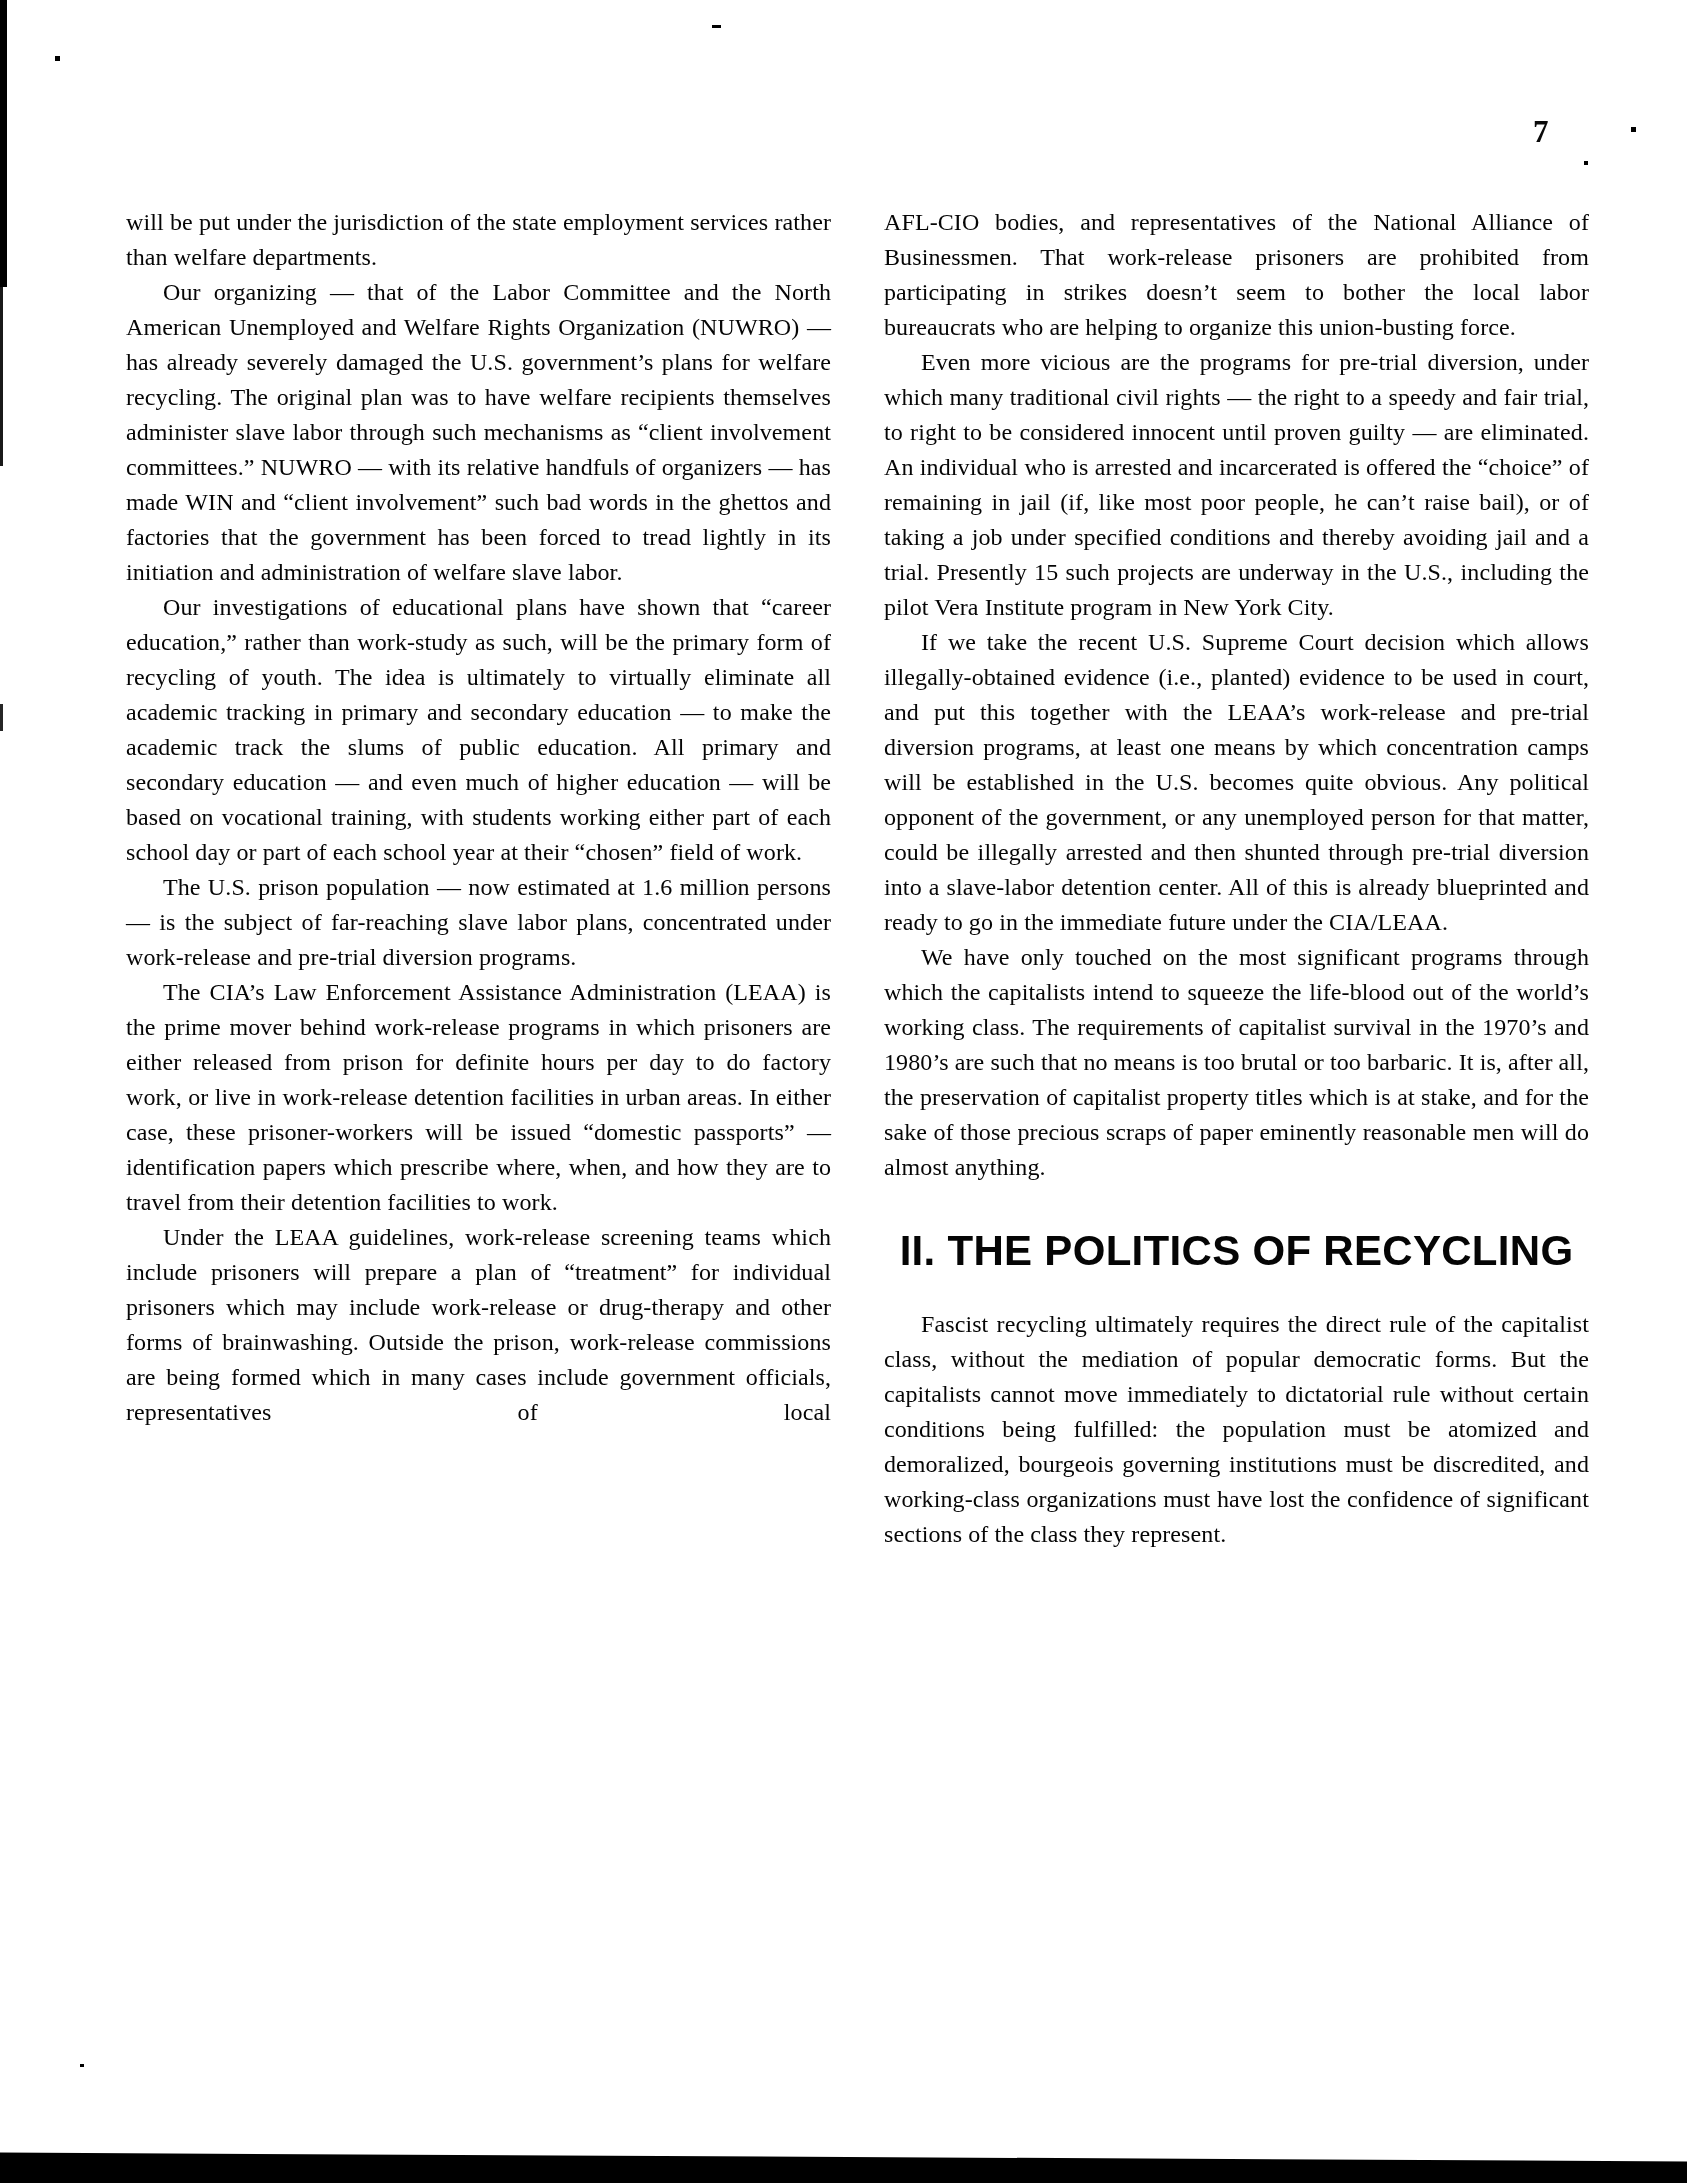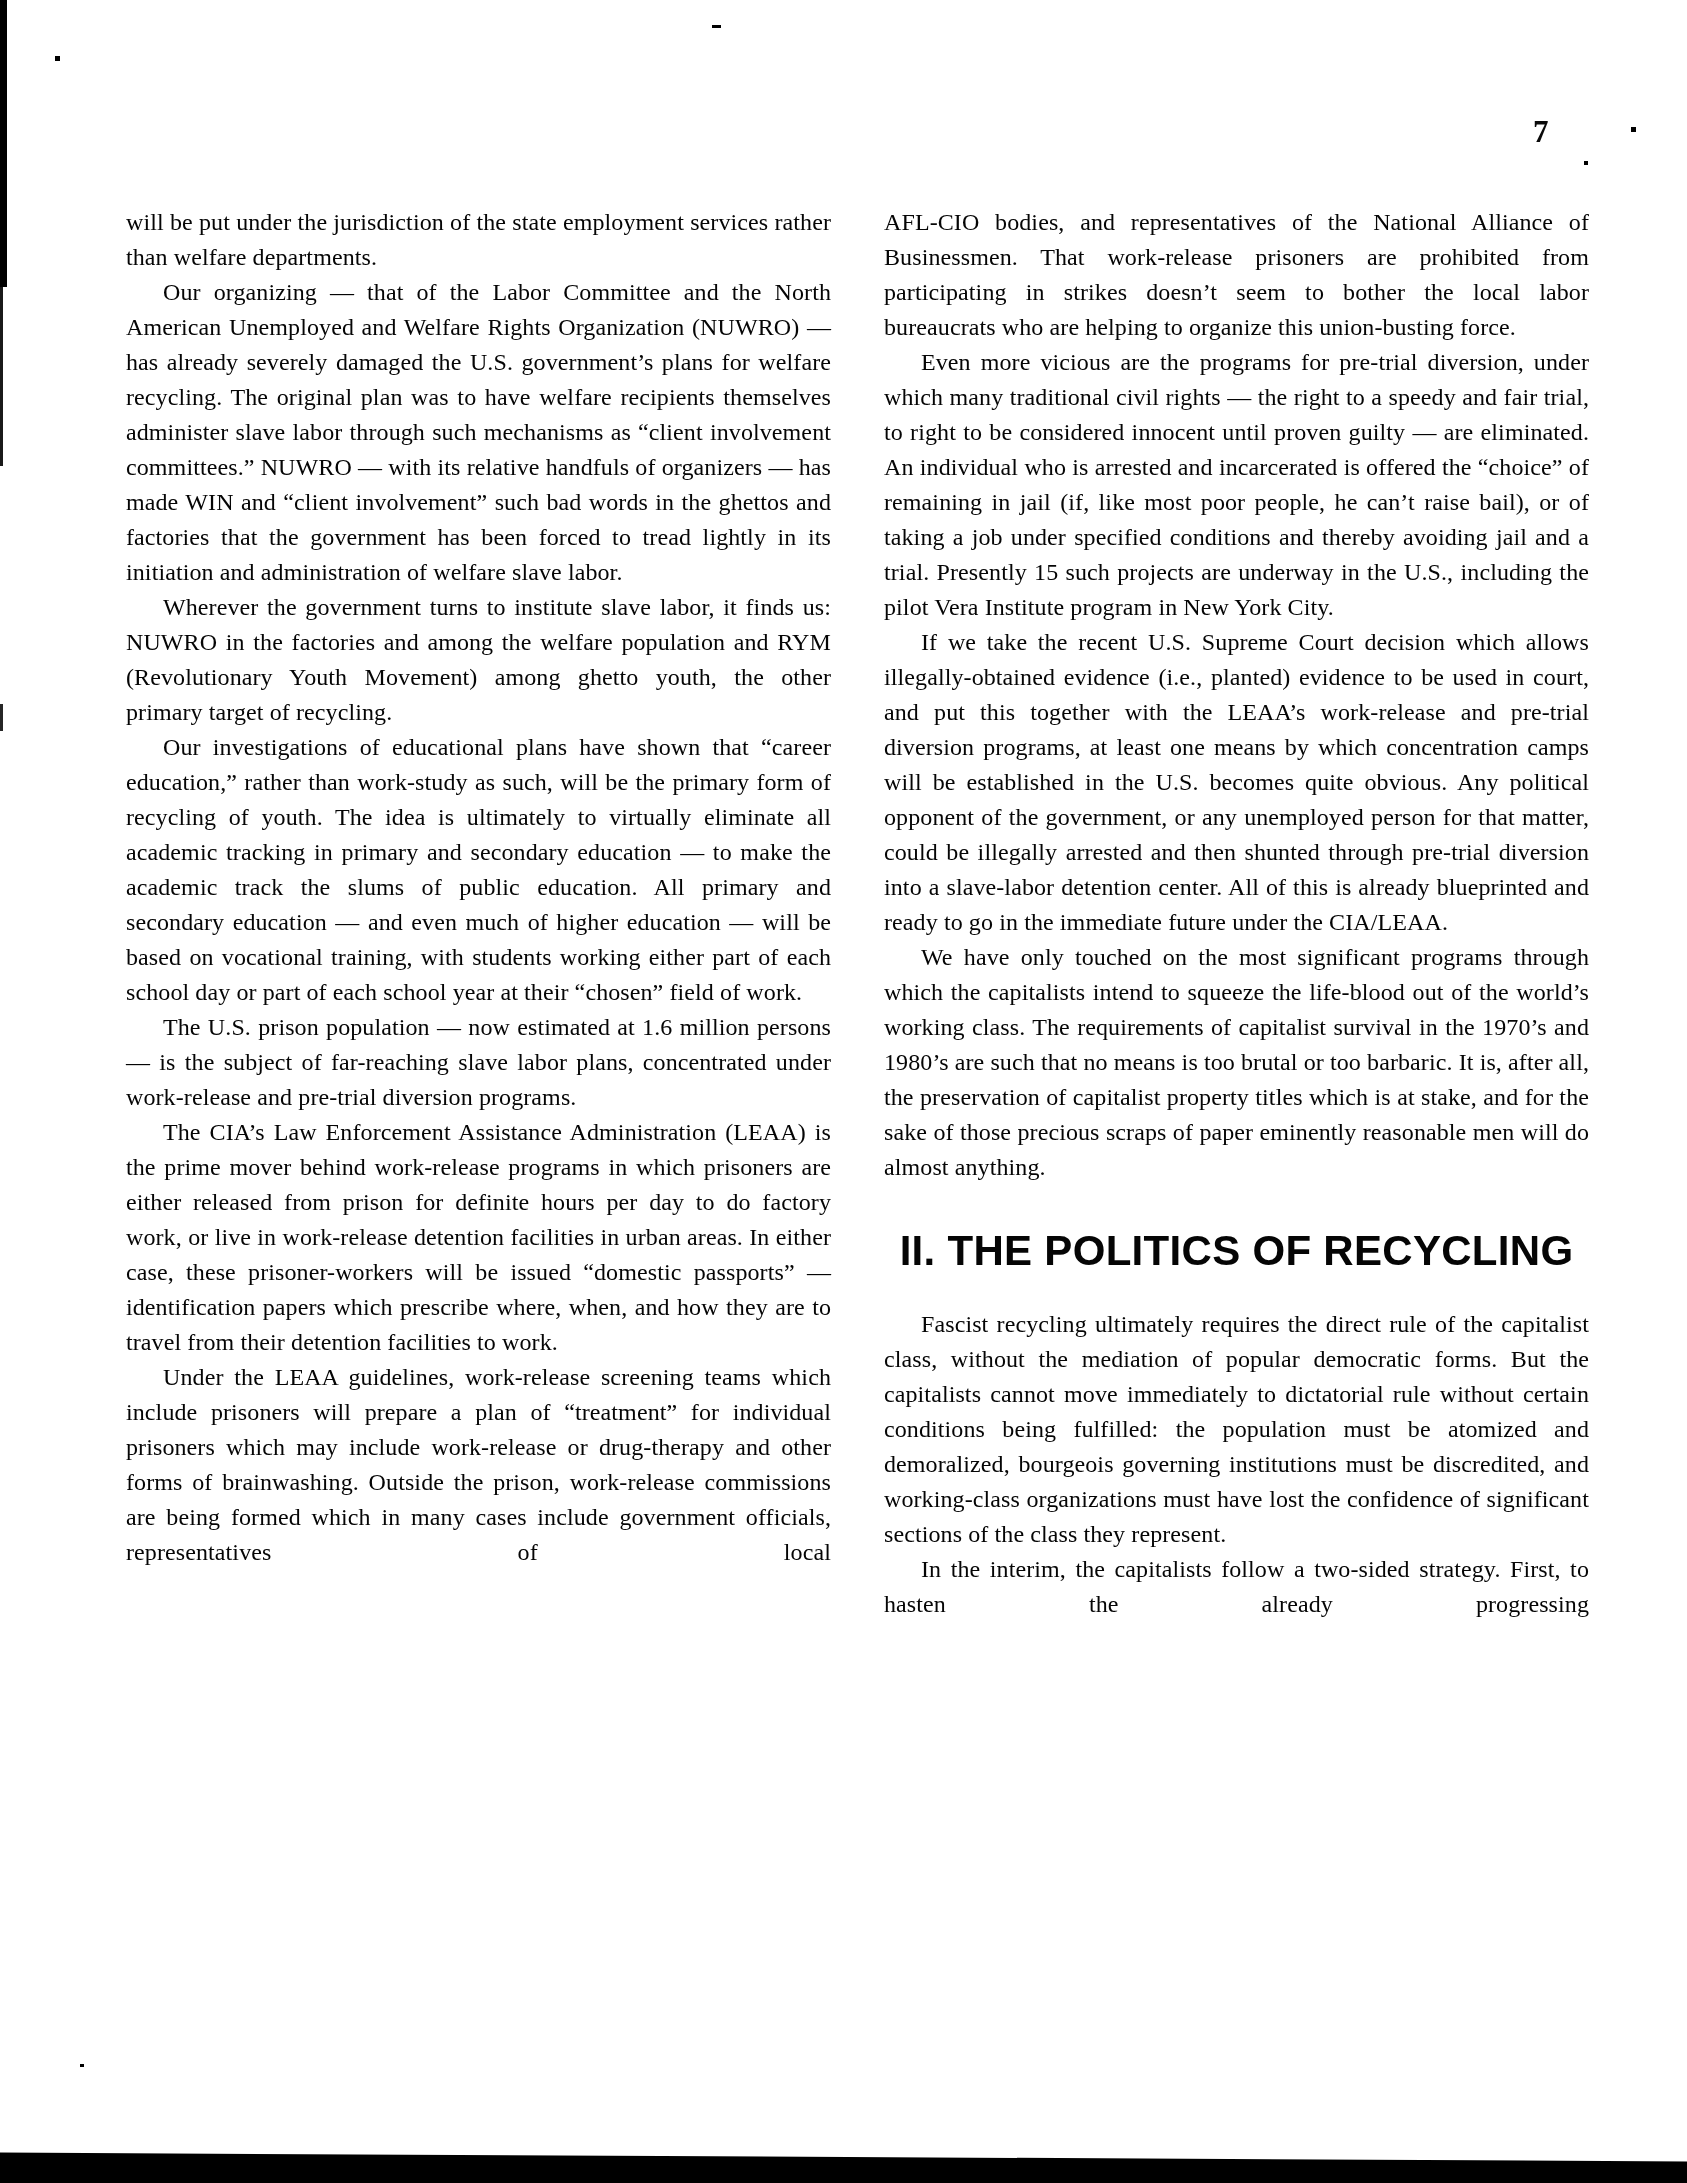--- a/index.html
+++ b/index.html
@@ -68,35 +68,33 @@
 </head>
 <body>
 
 <div class="page">
 
   <div class="page-number">7</div>
 
   <div class="col col-left">
       <p class="continuation">will be put under the jurisdiction of the state employment services rather than welfare departments.</p>
       <p>Our organizing — that of the Labor Committee and the North American Unemployed and Welfare Rights Organization (NUWRO) — has already severely damaged the U.S. government’s plans for welfare recycling. The original plan was to have welfare recipients themselves administer slave labor through such mechanisms as “client involvement committees.” NUWRO — with its relative handfuls of organizers — has made WIN and “client involvement” such bad words in the ghettos and factories that the government has been forced to tread lightly in its initiation and administration of welfare slave labor.</p>
-      <p>Wherever the government turns to institute slave labor, it finds us: NUWRO in the factories and among the welfare population and RYM (Revolutionary Youth Movement) among ghetto youth, the other primary target of recycling.</p>
       <p>Our investigations of educational plans have shown that “career education,” rather than work-study as such, will be the primary form of recycling of youth. The idea is ultimately to virtually eliminate all academic tracking in primary and secondary education — to make the academic track the slums of public education. All primary and secondary education — and even much of higher education — will be based on vocational training, with students working either part of each school day or part of each school year at their “chosen” field of work.</p>
       <p>The U.S. prison population — now estimated at 1.6 million persons — is the subject of far-reaching slave labor plans, concentrated under work-release and pre-trial diversion programs.</p>
       <p>The CIA’s Law Enforcement Assistance Administration (LEAA) is the prime mover behind work-release programs in which prisoners are either released from prison for definite hours per day to do factory work, or live in work-release detention facilities in urban areas. In either case, these prisoner-workers will be issued “domestic passports” — identification papers which prescribe where, when, and how they are to travel from their detention facilities to work.</p>
       <p class="continues">Under the LEAA guidelines, work-release screening teams which include prisoners will prepare a plan of “treatment” for individual prisoners which may include work-release or drug-therapy and other forms of brainwashing. Outside the prison, work-release commissions are being formed which in many cases include government officials, representatives of local</p>
     </div>
 
   <div class="col col-right">
       <p class="continuation">AFL-CIO bodies, and representatives of the National Alliance of Businessmen. That work-release prisoners are prohibited from participating in strikes doesn’t seem to bother the local labor bureaucrats who are helping to organize this union-busting force.</p>
       <p>Even more vicious are the programs for pre-trial diversion, under which many traditional civil rights — the right to a speedy and fair trial, to right to be considered innocent until proven guilty — are eliminated. An individual who is arrested and incarcerated is offered the “choice” of remaining in jail (if, like most poor people, he can’t raise bail), or of taking a job under specified conditions and thereby avoiding jail and a trial. Presently 15 such projects are underway in the U.S., including the pilot Vera Institute program in New York City.</p>
       <p>If we take the recent U.S. Supreme Court decision which allows illegally-obtained evidence (i.e., planted) evidence to be used in court, and put this together with the LEAA’s work-release and pre-trial diversion programs, at least one means by which concentration camps will be established in the U.S. becomes quite obvious. Any political opponent of the government, or any unemployed person for that matter, could be illegally arrested and then shunted through pre-trial diversion into a slave-labor detention center. All of this is already blueprinted and ready to go in the immediate future under the CIA/LEAA.</p>
       <p>We have only touched on the most significant programs through which the capitalists intend to squeeze the life-blood out of the world’s working class. The requirements of capitalist survival in the 1970’s and 1980’s are such that no means is too brutal or too barbaric. It is, after all, the preservation of capitalist property titles which is at stake, and for the sake of those precious scraps of paper eminently reasonable men will do almost anything.</p>
       <h2>II.  THE POLITICS OF RECYCLING</h2>
       <p>Fascist recycling ultimately requires the direct rule of the capitalist class, without the mediation of popular democratic forms. But the capitalists cannot move immediately to dictatorial rule without certain conditions being fulfilled: the population must be atomized and demoralized, bourgeois governing institutions must be discredited, and working-class organizations must have lost the confidence of significant sections of the class they represent.</p>
-      <p class="continues">In the interim, the capitalists follow a two-sided strategy. First, to hasten the already progressing</p>
     </div>
 
   <div class="artifact edge-strip-1"></div>
   <div class="artifact edge-strip-2"></div>
   <div class="artifact edge-strip-3"></div>
   <div class="artifact bottom-bar"></div>
   <div class="artifact speck-1"></div>
   <div class="artifact speck-2"></div>
   <div class="artifact speck-3"></div>
   <div class="artifact speck-4"></div>

